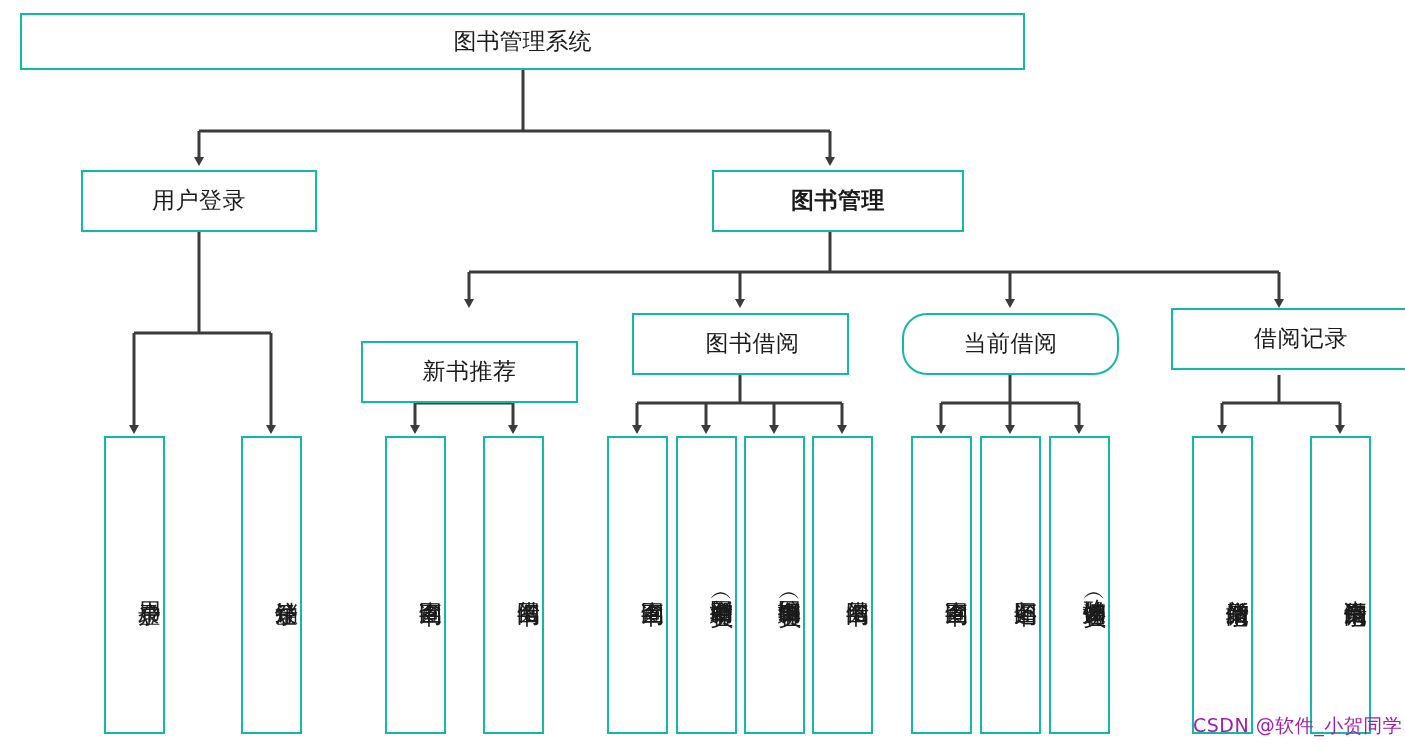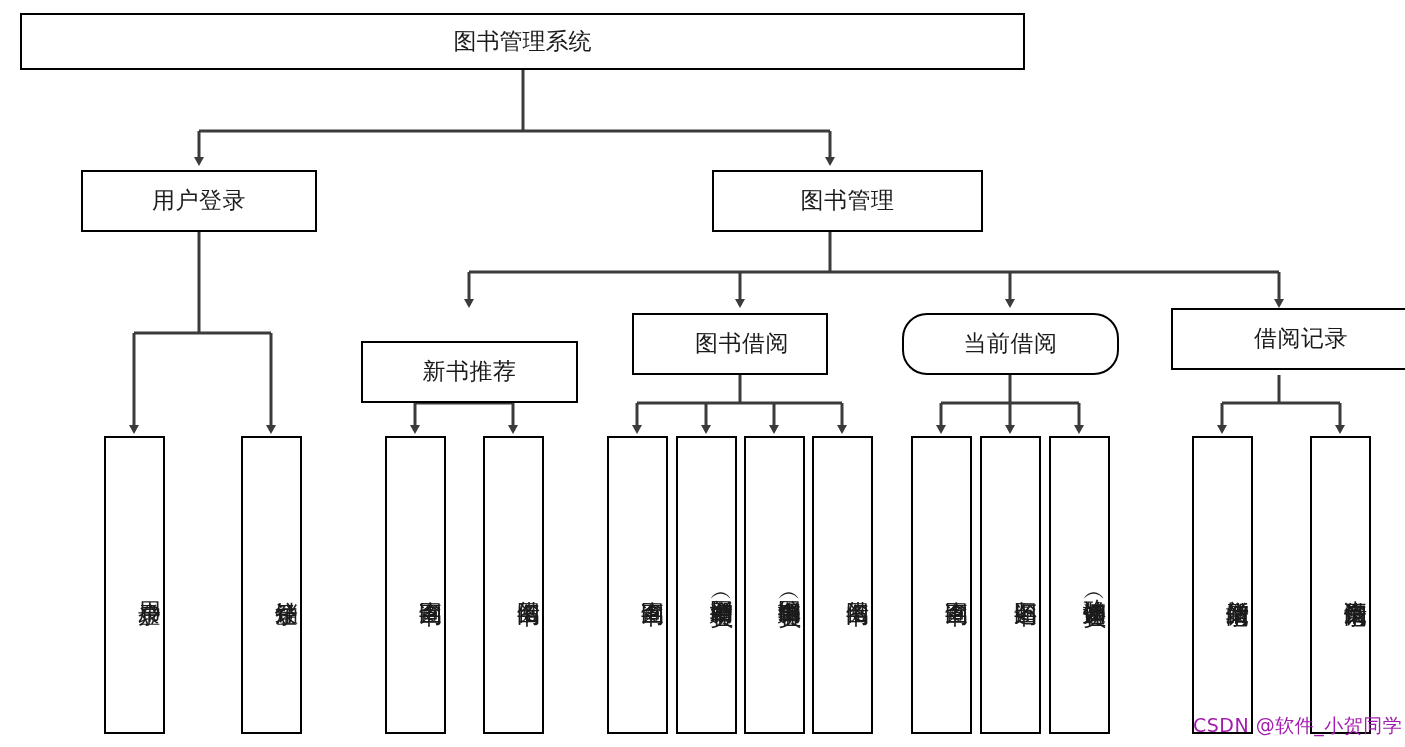--- a/index.html
+++ b/index.html
@@ -23,21 +23,21 @@
     left: 0;
     top: 0;
     width: 1405px;
     height: 747px;
     pointer-events: none;
   }
   .node {
     position: absolute;
     box-sizing: border-box;
     background: #ffffff;
-    border: 2px solid #000000;
+    border: 2px solid #14b8a6;
     display: flex;
     align-items: center;
     justify-content: center;
     color: #1b1b1b;
     line-height: 1.18;
     text-align: center;
   }
   .node-h {
     font-size: 23px;
     letter-spacing: 0.5px;
@@ -124,28 +124,28 @@
     </g>
   </svg>
 
   <div class="node node-root" style="left:20px; top:13px; width:1005px; height:57px;">
     <span>图书管理系统</span>
   </div>
 
   <div class="node node-h" style="left:81px; top:170px; width:236px; height:62px;">
     <span>用户登录</span>
   </div>
-  <div class="node node-h" style="left:712px; top:170px; width:271px; height:62px;">
+  <div class="node node-h" style="left:712px; top:170px; width:252px; height:62px;font-weight:bold;">
     <span>图书管理</span>
   </div>
 
   <div class="node node-h" style="left:361px; top:313px; width:217px; height:62px;margin-top:28px;">
     <span>新书推荐</span>
   </div>
-  <div class="node node-h" style="left:632px; top:313px; width:196px; height:62px;padding-left:24px;">
+  <div class="node node-h" style="left:632px; top:313px; width:217px; height:62px;padding-left:24px;">
     <span>图书借阅</span>
   </div>
   <div class="node node-h" style="left:902px; top:313px; width:217px; height:62px;border-radius:25px;">
     <span>当前借阅</span>
   </div>
   <div class="node node-h" style="left:1171px; top:308px; width:260px; height:62px;">
     <span>借阅记录</span>
   </div>
 
   <div class="node node-v" style="left:104px; top:436px; width:61px; height:298px;">

